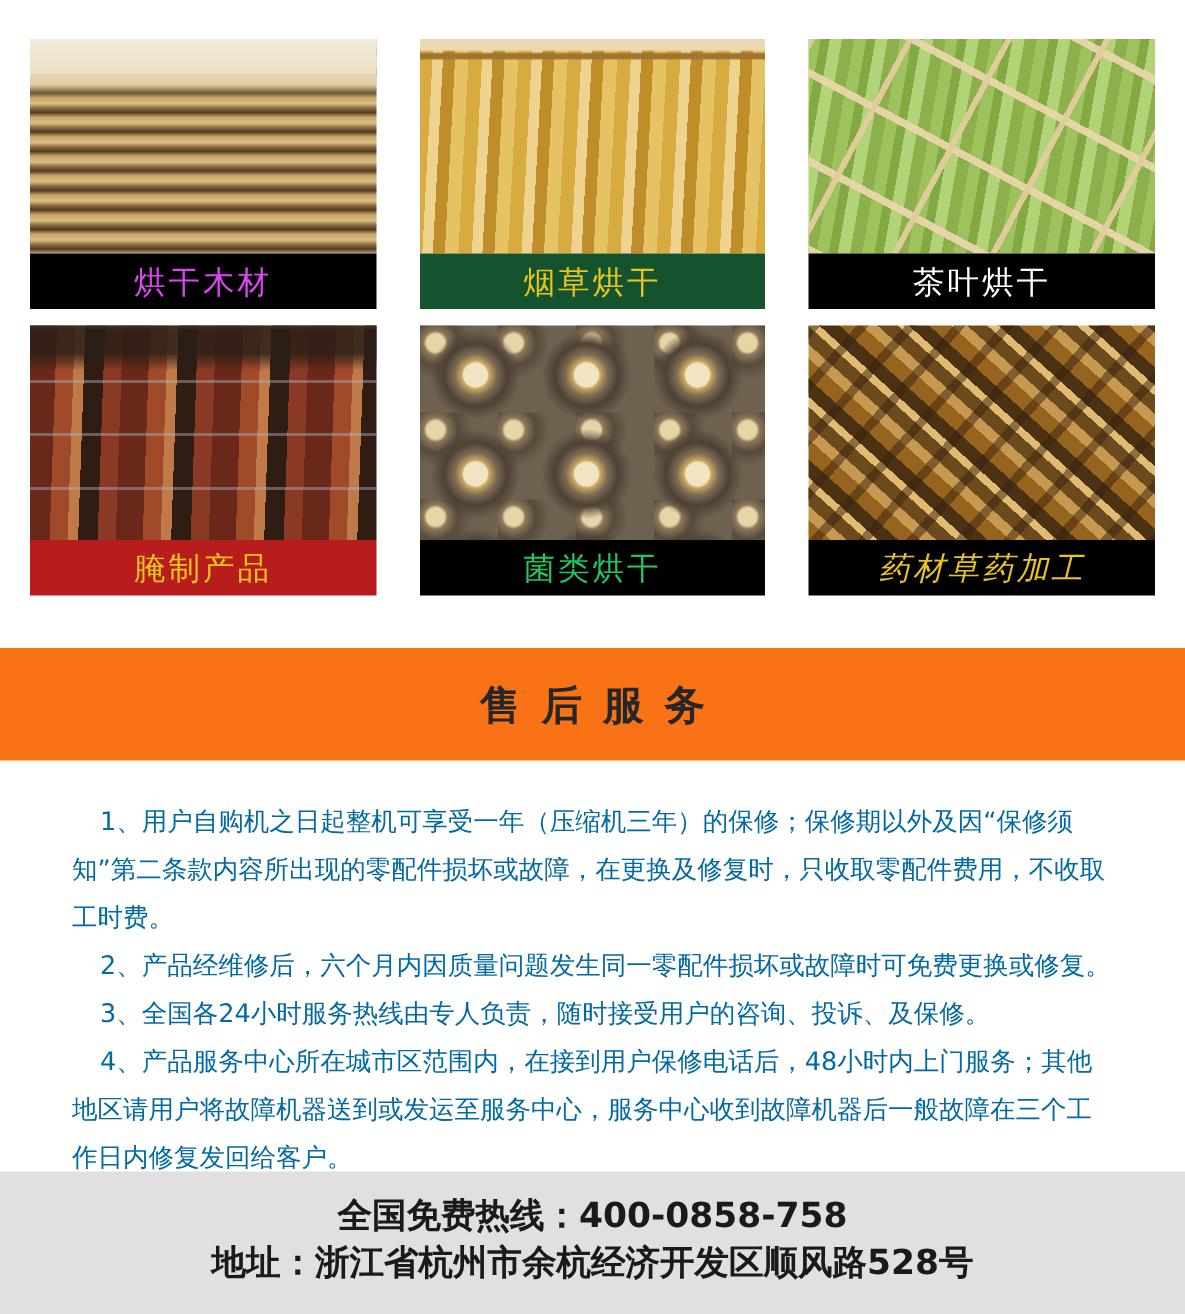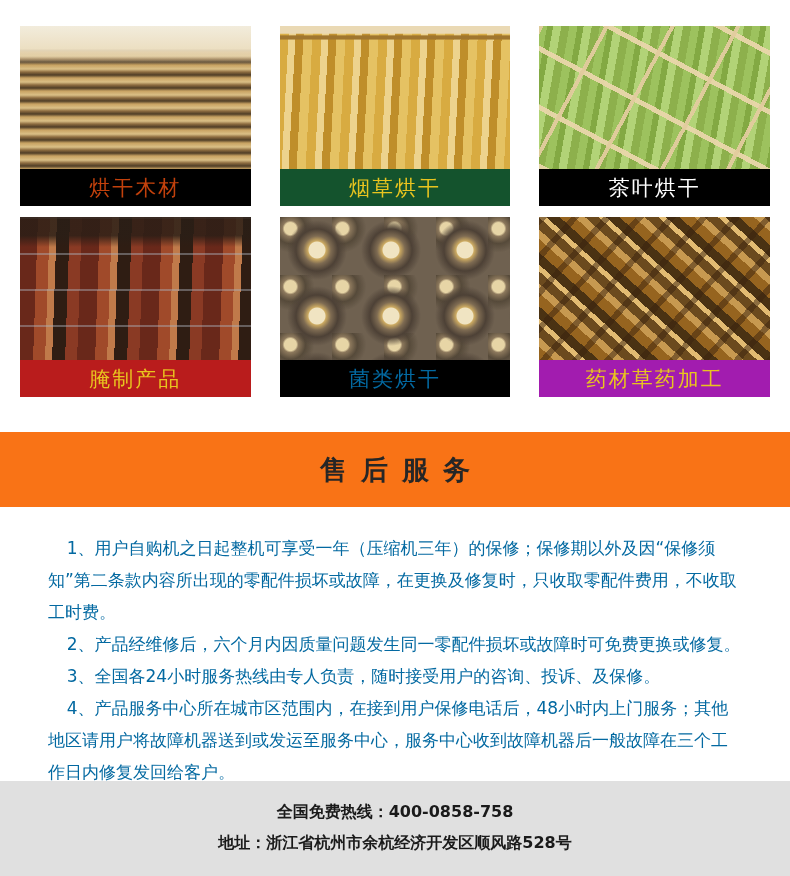--- a/index.html
+++ b/index.html
@@ -83,57 +83,57 @@
   .para { margin:0; text-indent:1.1em; }
 
   
   .footer {
     box-sizing:border-box;
     height:95px;
     padding-top:15px;
     text-align:center;
     font-weight:bold;
   }
-  .footer-line { font-size:16px; line-height:31px; }
+  .footer-line { font-size:23px; line-height:31px; }
 </style>
 </head>
 <body>
 
 <div class="page">
 
   <div class="products-grid">
 
     <figure class="cell">
       <div class="photo photo-wood"></div>
-      <figcaption class="caption" style="background-color: rgb(0, 0, 0); color: #c2410c;">烘干木材</figcaption>
+      <figcaption class="caption" style="background-color: rgb(0, 0, 0); color: #d946ef;">烘干木材</figcaption>
     </figure>
 
     <figure class="cell">
       <div class="photo photo-tobacco"></div>
       <figcaption class="caption" style="background-color: #14532d; color: rgb(232, 196, 31);">烟草烘干</figcaption>
     </figure>
 
     <figure class="cell">
       <div class="photo photo-tea"></div>
       <figcaption class="caption" style="background-color: rgb(0, 0, 0); color: rgb(255, 255, 255);">茶叶烘干</figcaption>
     </figure>
 
     <figure class="cell">
       <div class="photo photo-meat"></div>
       <figcaption class="caption" style="background-color: #b91c1c; color: rgb(232, 196, 31);">腌制产品</figcaption>
     </figure>
 
     <figure class="cell">
       <div class="photo photo-mushroom"></div>
-      <figcaption class="caption" style="background-color: rgb(0, 0, 0); color: #0369a1;">菌类烘干</figcaption>
+      <figcaption class="caption" style="background-color: rgb(0, 0, 0); color: #22c55e;">菌类烘干</figcaption>
     </figure>
 
     <figure class="cell">
       <div class="photo photo-herbs"></div>
-      <figcaption class="caption" style="background-color: #a21caf; color: rgb(232, 196, 31);">药材草药加工</figcaption>
+      <figcaption class="caption" style="background-color: #000000; color: rgb(232, 196, 31); font-style: italic;">药材草药加工</figcaption>
     </figure>
 
   </div>
 
   <div class="title-banner" style="background-color: #f97316;">
     <h2 class="title" style="color: rgb(38, 38, 38);">售后服务</h2>
   </div>
 
   <div class="service-body" style="color: #0369a1;">
     <p class="para">1、用户自购机之日起整机可享受一年（压缩机三年）的保修；保修期以外及因“保修须知”第二条款内容所出现的零配件损坏或故障，在更换及修复时，只收取零配件费用，不收取工时费。</p>

